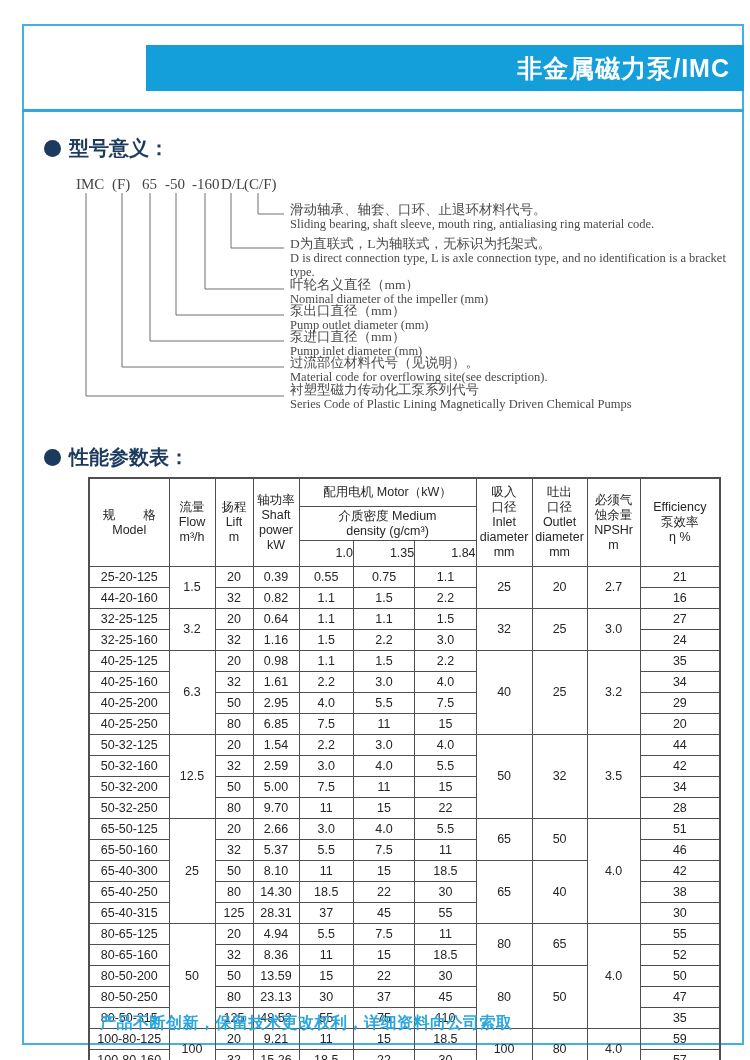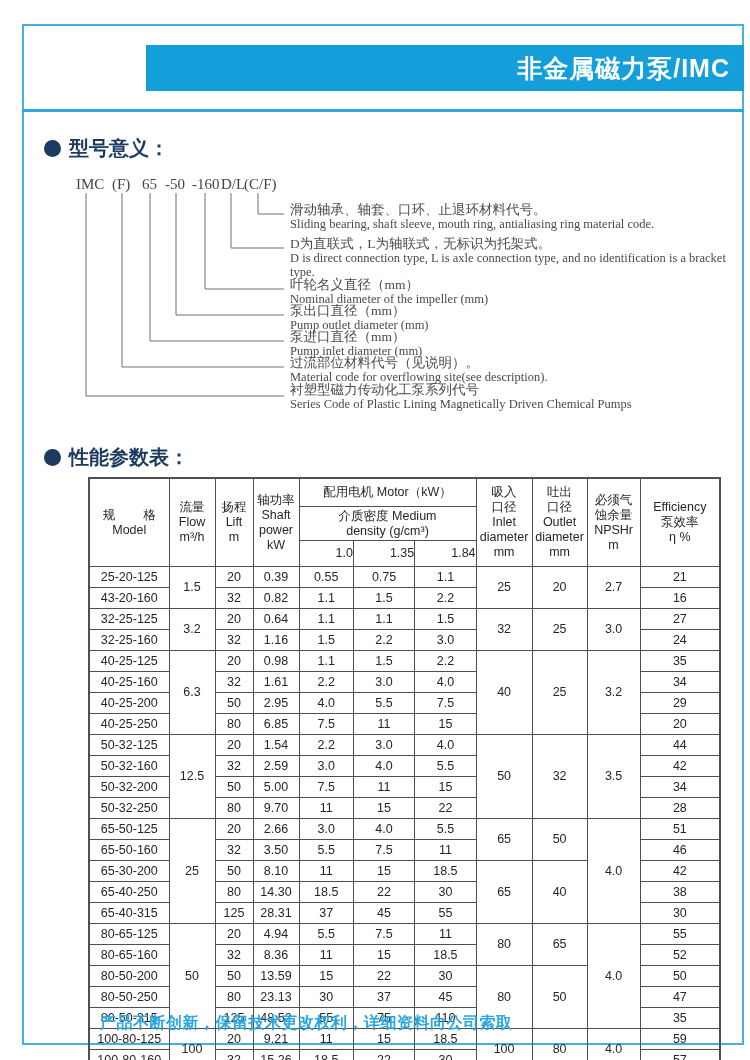--- a/index.html
+++ b/index.html
@@ -209,21 +209,21 @@
           <td>0.39</td>
           <td>0.55</td>
           <td>0.75</td>
           <td>1.1</td>
           <td rowspan="2">25</td>
           <td rowspan="2">20</td>
           <td rowspan="2">2.7</td>
           <td>21</td>
         </tr>
         <tr>
-          <td>43-20-160</td>
+          <td>44-20-160</td>
           <td>32</td>
           <td>0.82</td>
           <td>1.1</td>
           <td>1.5</td>
           <td>2.2</td>
           <td>16</td>
         </tr>
         <tr>
           <td>32-25-125</td>
           <td rowspan="2">3.2</td>
@@ -335,28 +335,28 @@
           <td>4.0</td>
           <td>5.5</td>
           <td rowspan="2">65</td>
           <td rowspan="2">50</td>
           <td rowspan="5">4.0</td>
           <td>51</td>
         </tr>
         <tr>
           <td>65-50-160</td>
           <td>32</td>
-          <td>3.50</td>
+          <td>5.37</td>
           <td>5.5</td>
           <td>7.5</td>
           <td>11</td>
           <td>46</td>
         </tr>
         <tr>
-          <td>65-30-200</td>
+          <td>65-40-300</td>
           <td>50</td>
           <td>8.10</td>
           <td>11</td>
           <td>15</td>
           <td>18.5</td>
           <td rowspan="3">65</td>
           <td rowspan="3">40</td>
           <td>42</td>
         </tr>
         <tr>

